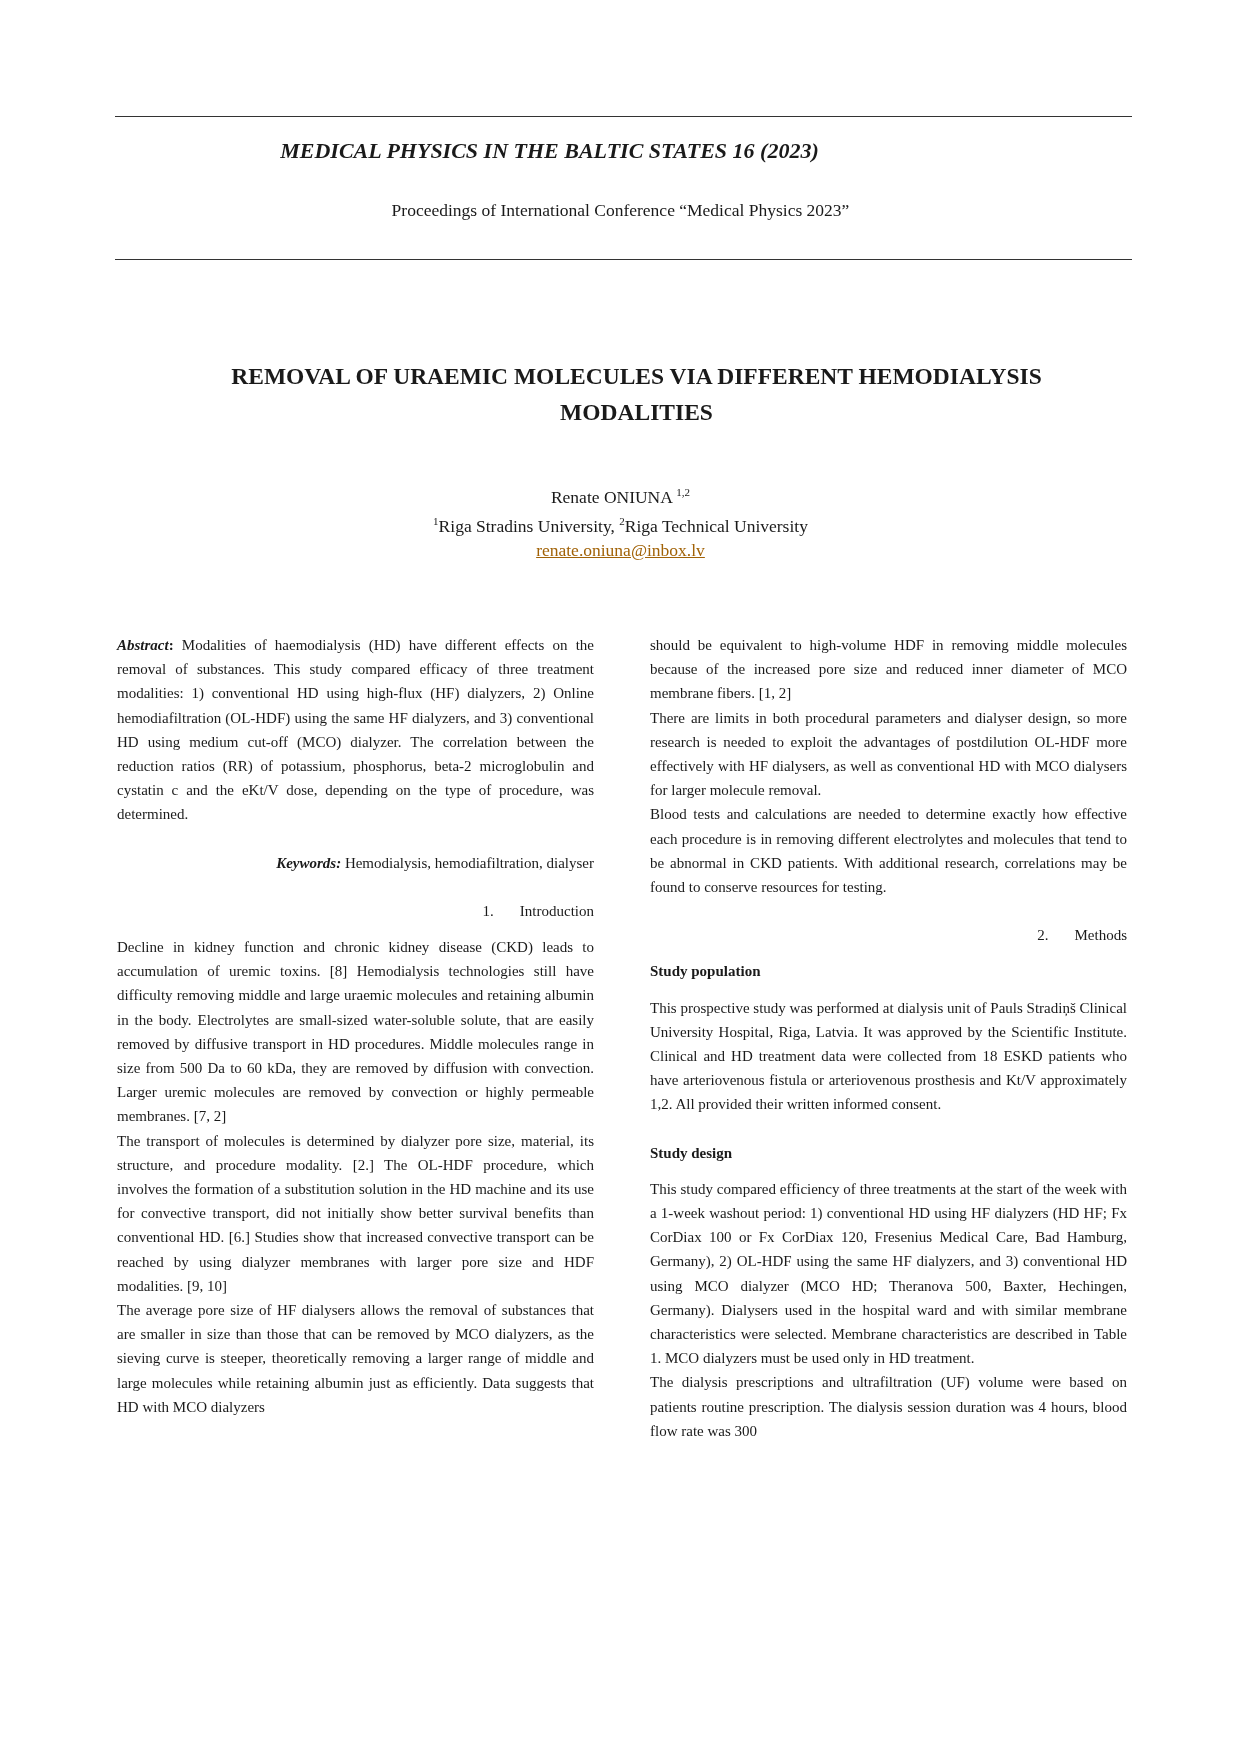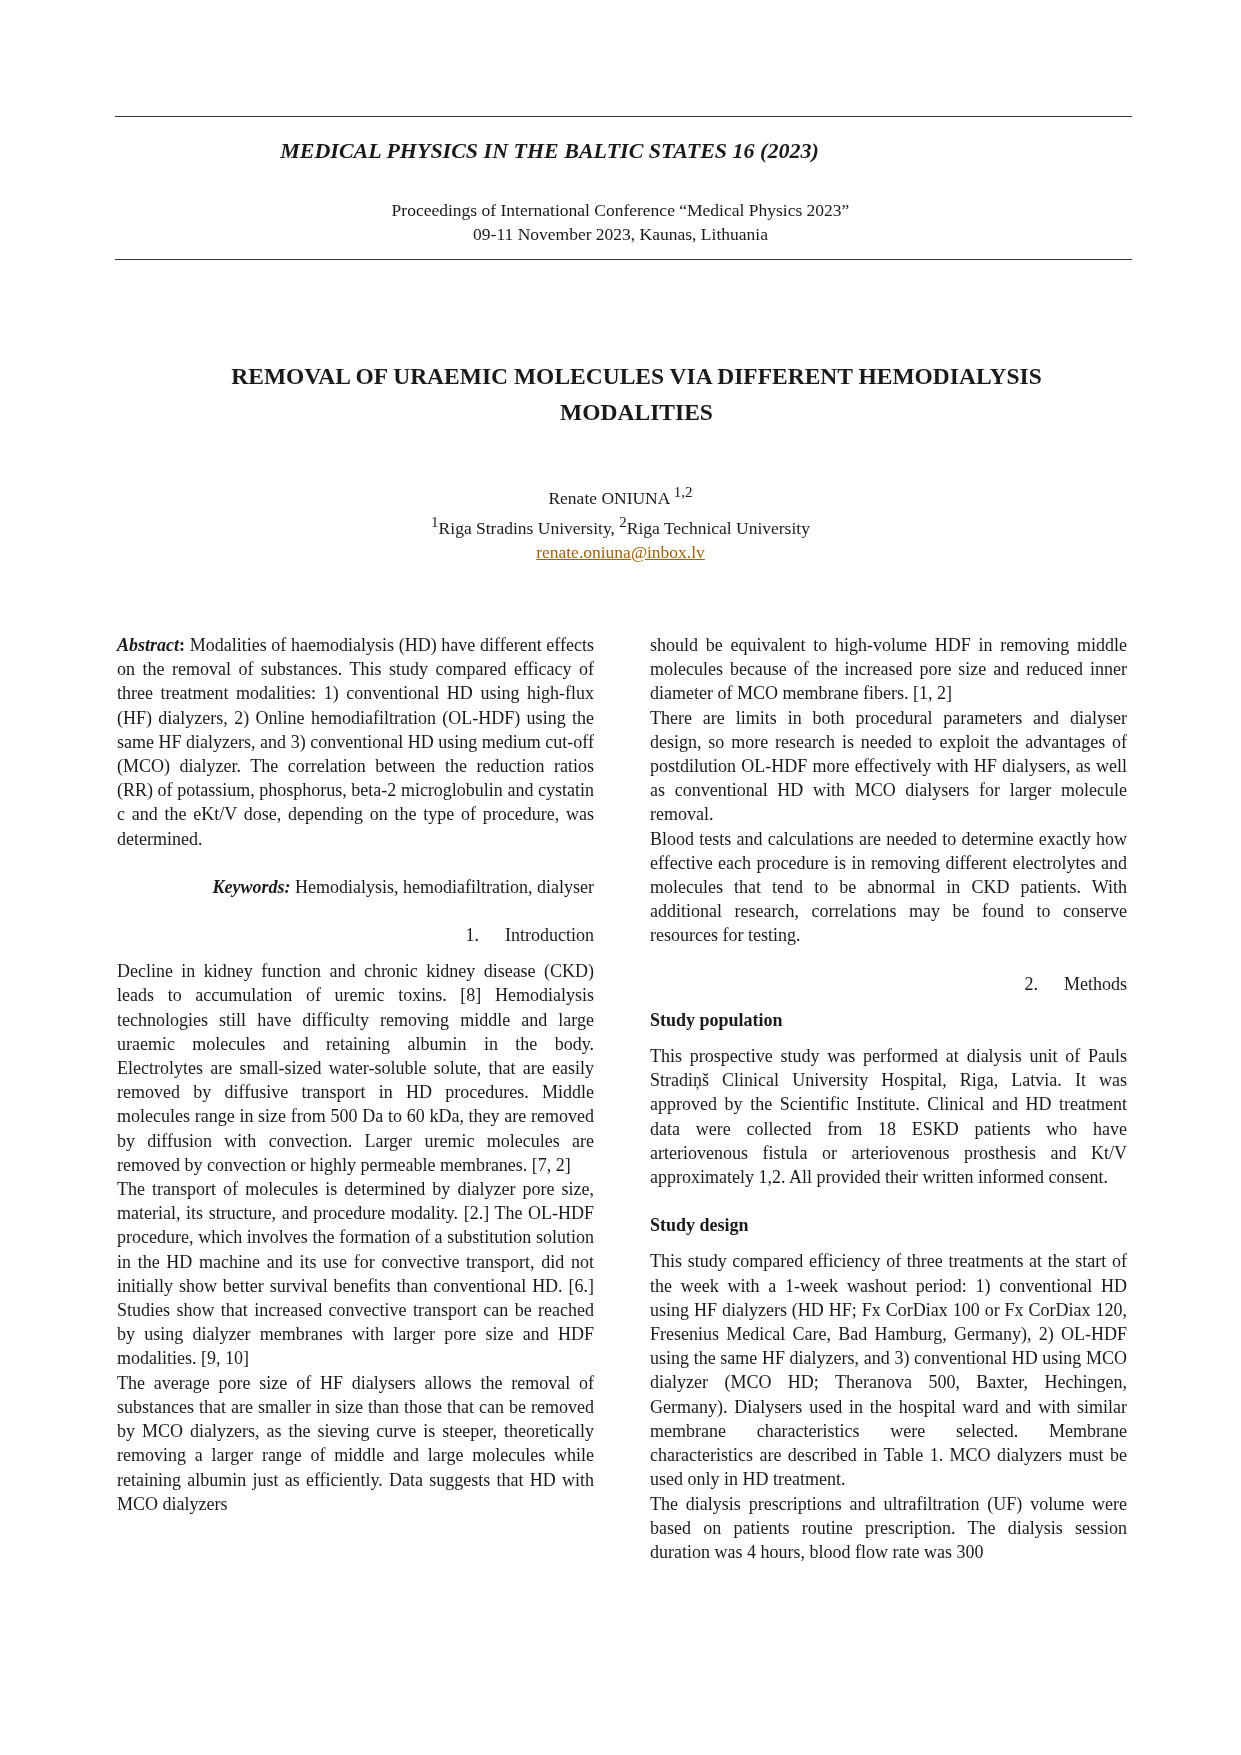--- a/index.html
+++ b/index.html
@@ -7,41 +7,40 @@
          font-family: "Liberation Serif", "DejaVu Serif", serif; color: #1a1a1a; }
   .rule { position: absolute; left: 115px; width: 1017px; height: 1px; background: #333; }
   .journal { position: absolute; left: 0; width: 1099px; top: 138px; text-align: center;
              font-size: 22px; font-weight: bold; font-style: italic; }
   .proc { position: absolute; left: 0; width: 1241px; top: 198px; text-align: center;
           font-size: 17.5px; line-height: 24px; }
   .title { position: absolute; left: 166px; width: 941px; top: 358px; text-align: center;
            font-size: 23.5px; font-weight: bold; line-height: 36px; }
   .authors { position: absolute; left: 0; width: 1241px; top: 480px; text-align: center;
              font-size: 17.5px; line-height: 24px; }
-  .authors sup { font-size: 15px; font-family: Liberation Serif, serif; }
+  .authors sup { font-size: 11px; font-family: Liberation Serif, serif; }
   .email { color: #a16207; text-decoration: underline; }
-  .col { position: absolute; top: 633px; width: 477px; font-size: 18px; line-height: 24.2px;
+  .col { position: absolute; top: 633px; width: 477px; font-size: 15px; line-height: 24.2px;
          text-align: justify; }
   .col.left { left: 117px; }
   .col.right { left: 650px; }
   .col p { margin: 0; }
   .gap { height: 24px; }
   .sec { text-align: right; font-weight: normal; margin: 0; }
   .sec .num { margin-right: 26px; }
   .sub { font-weight: bold; margin: 0; }
   .b-i { font-weight: bold; font-style: italic; }
 </style>
 </head>
 <body>
 
 <div class="rule" style="top:116px;"></div>
 <div class="journal">MEDICAL PHYSICS IN THE BALTIC STATES 16 (2023)</div>
 <div class="proc">
   <div>Proceedings of International Conference “Medical Physics 2023”</div>
-  <div>09-11 November 2023, Kaunas, Lithuania</div>
 </div>
 <div class="rule" style="top:259px;"></div>
 
 <div class="title">REMOVAL OF URAEMIC MOLECULES VIA DIFFERENT HEMODIALYSIS MODALITIES</div>
 
 <div class="authors">
   <div><span>Renate ONIUNA </span><sup>1,2</sup></div>
   <div><sup>1</sup><span>Riga Stradins University, </span><sup>2</sup><span>Riga Technical University</span></div>
   <div><span class="email">renate.oniuna@inbox.lv</span></div>
 </div>

